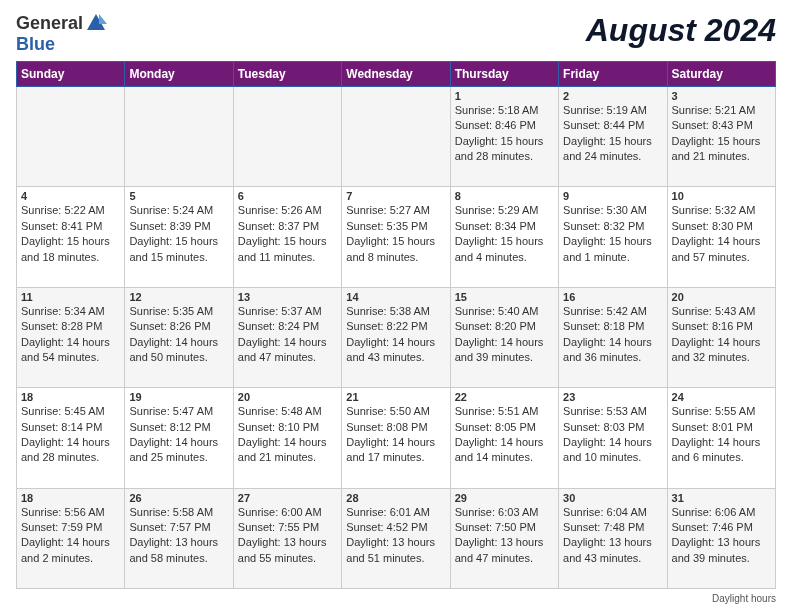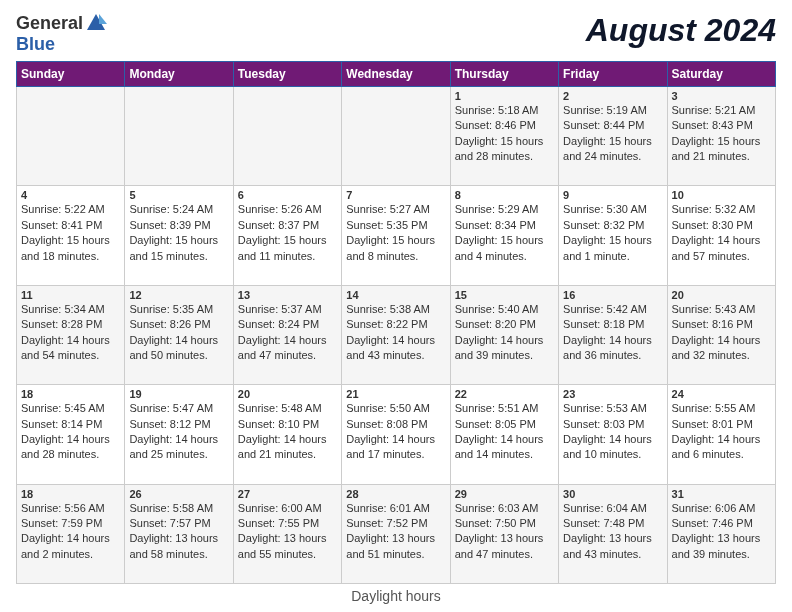--- a/index.html
+++ b/index.html
@@ -100,23 +100,23 @@
       display: block;
       margin-bottom: 1px;
     }
     .day-info {
       font-size: 11px;
       color: #333;
       line-height: 1.4;
     }
     .footer {
       margin-top: 4px;
-      font-size: 14px;
+      font-size: 10px;
       color: #555;
-      text-align: center;
+      text-align: right;
     }
   </style>
 </head>
 <body>
 
 <div class="page">
   <div class="header">
     <div class="logo">
       <div class="logo-text">
         <span class="logo-general">General</span>
@@ -344,21 +344,21 @@
             <td>
               <span class="day-num">27</span>
               <div class="day-info">Sunrise: 6:00 AM
 Sunset: 7:55 PM
 Daylight: 13 hours
 and 55 minutes.</div>
             </td>
             <td>
               <span class="day-num">28</span>
               <div class="day-info">Sunrise: 6:01 AM
-Sunset: 7:52 PM
+Sunset: 4:52 PM
 Daylight: 13 hours
 and 51 minutes.</div>
             </td>
             <td>
               <span class="day-num">29</span>
               <div class="day-info">Sunrise: 6:03 AM
 Sunset: 7:50 PM
 Daylight: 13 hours
 and 47 minutes.</div>
             </td>

